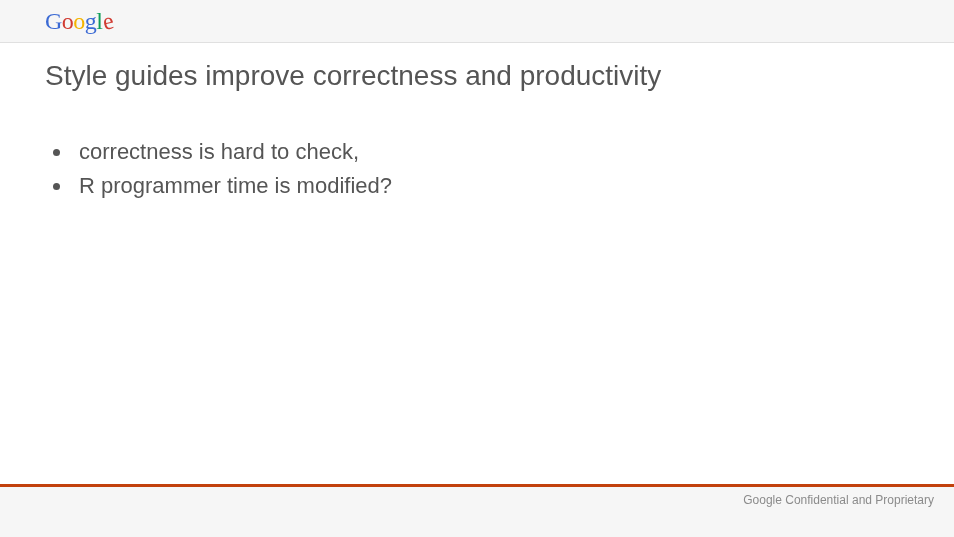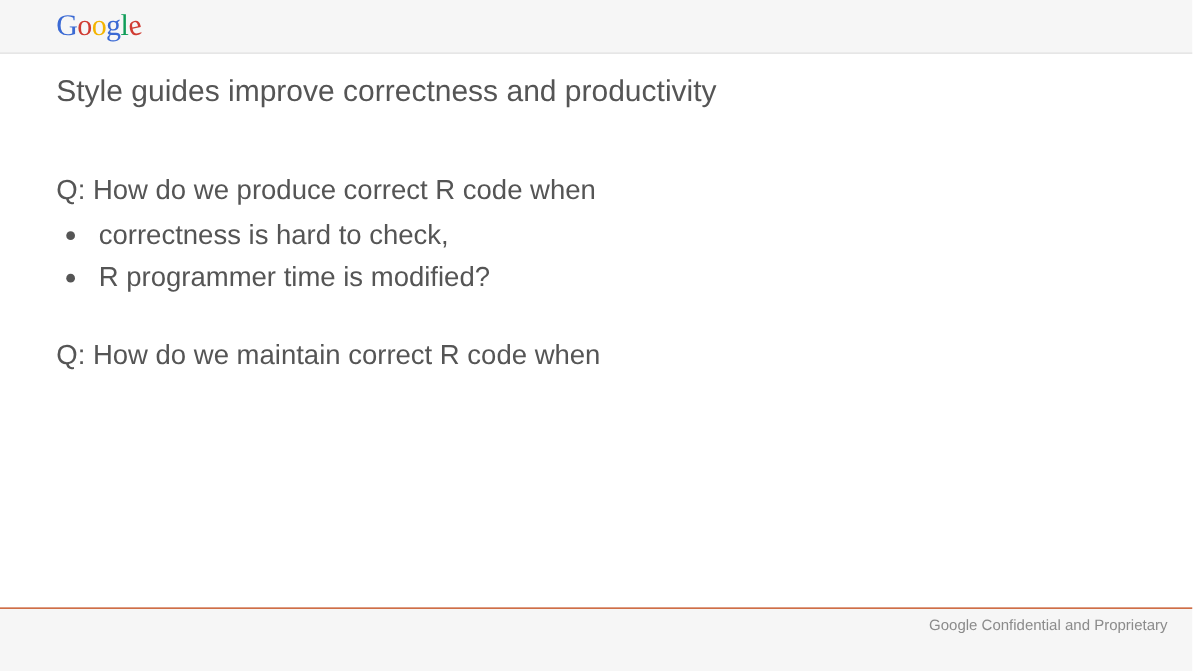--- a/index.html
+++ b/index.html
@@ -43,21 +43,21 @@
   .o1 { color:#d03b32; }
   .o2 { color:#f4b400; }
   .g2 { color:#3b6ad4; }
   .l1 { color:#0f9d58; }
   .e1 { color:#d03b32; transform: rotate(-12deg); transform-origin: 50% 55%; }
   .title {
     position: absolute;
     top: 60px;
     left: 45px;
     right: 45px;
-    font-size: 24px;
+    font-size: 28px;
     font-weight: 400;
     color: #555555;
   }
   .body {
     position: absolute;
     top: 135px;
     left: 45px;
     right: 60px;
     font-size: 22px;
     line-height: 1.55;
@@ -78,21 +78,21 @@
   .block-gap {
     height: 28px;
   }
   .footer-bar {
     position: absolute;
     bottom: 0;
     left: 0;
     right: 0;
     height: 50px;
     background: #f6f6f6;
-    border-top: 1px solid #c2410c;
+    border-top: 3px solid #c2410c;
   }
   .footer-text {
     position: absolute;
     right: 20px;
     bottom: 30px;
     font-size: 12px;
     color: #8b8b8b;
   }
 </style>
 </head>
@@ -103,29 +103,27 @@
   <div class="header-bar">
     <div class="logo">
       <span class="g1">G</span><span class="o1">o</span><span class="o2">o</span><span class="g2">g</span><span class="l1">l</span><span class="e1">e</span>
     </div>
   </div>
 
   <div class="title">Style guides improve correctness and productivity</div>
 
   <div class="body">
 
-    <div class="question">Q: How do we produce correct R code when</div>
     <ul class="bullets">
       <li>correctness is hard to check,</li>
       <li>R programmer time is modified?</li>
     </ul>
 
     <div class="block-gap"></div>
 
-    <div class="question">Q: How do we maintain correct R code when</div>
 
   </div>
 
   <div class="footer-bar">
     <div class="footer-text">Google Confidential and Proprietary</div>
   </div>
 
 </div>
 
 </body></html>

